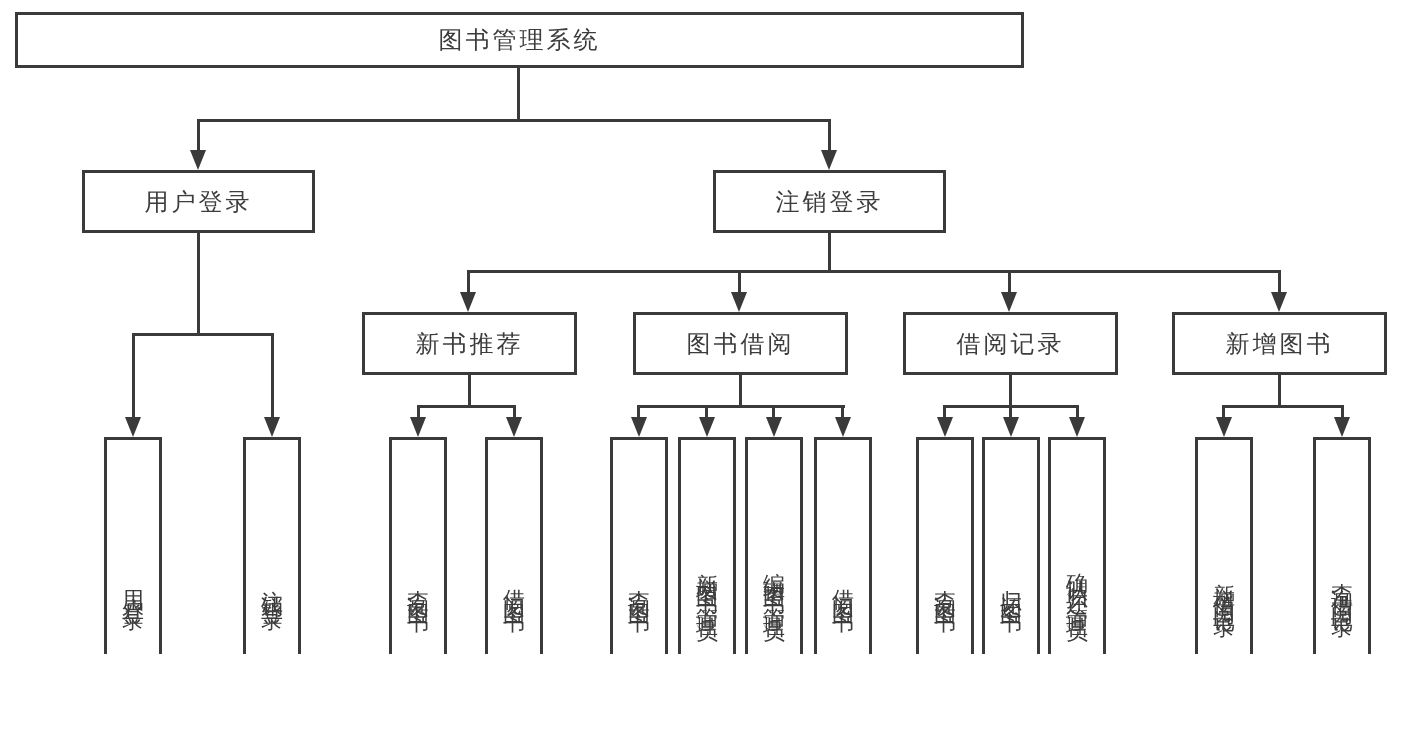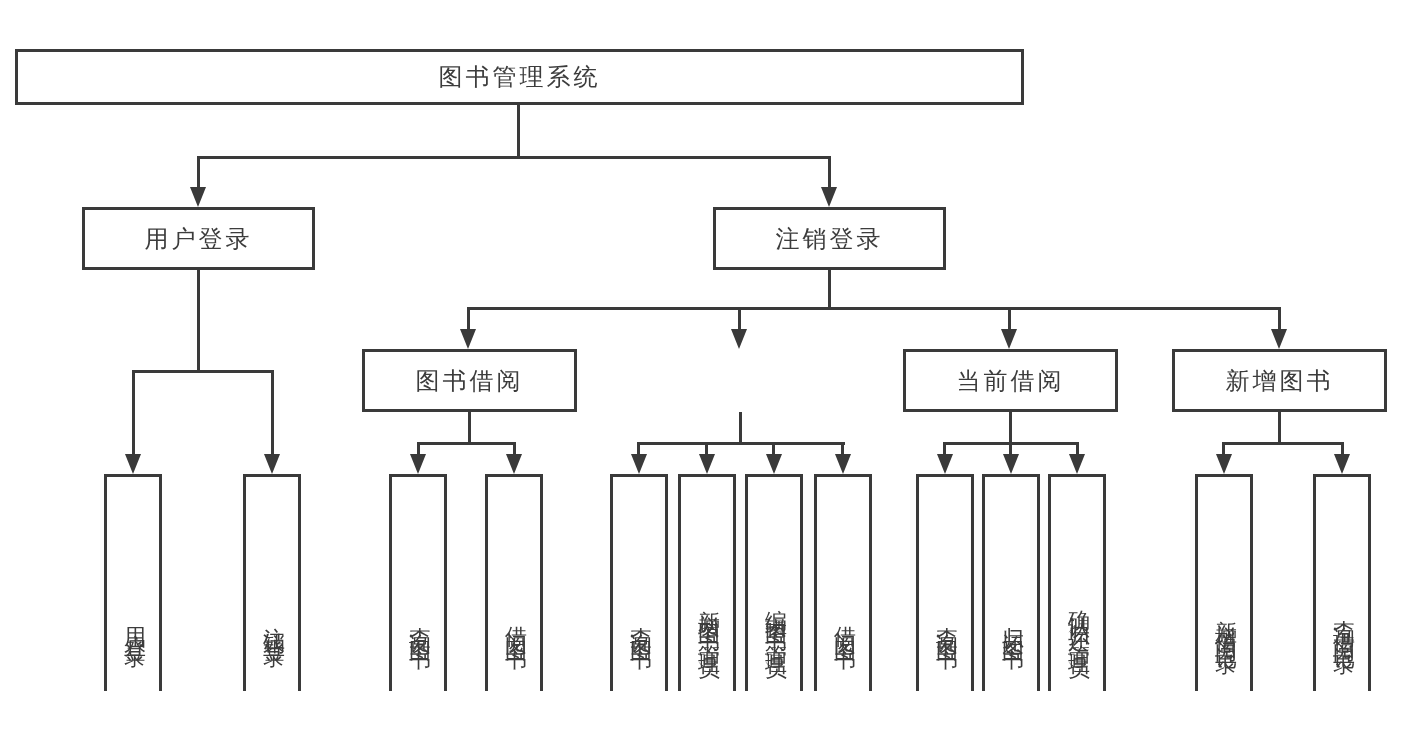--- a/index.html
+++ b/index.html
@@ -1,18 +1,18 @@
 <!DOCTYPE html>
 <html><head>
 <meta charset="utf-8">
 <style>
   html,body{margin:0;padding:0;background:#ffffff;}
   .canvas{
     position:relative;width:1405px;height:654px;background:#ffffff;
-    font-family:Liberation Mono, monospace;overflow:hidden;margin-top:37px;
+    font-family:Liberation Sans, sans-serif;overflow:hidden;
   }
   .node{
     position:absolute;box-sizing:border-box;background:#ffffff;
     border:3px solid #3a3a3a;color:#3c3c3c;
     display:flex;align-items:center;justify-content:center;
     text-align:center;
   }
   .node.h{font-size:24px;letter-spacing:3px;}
   .node.v{
     writing-mode:vertical-rl;text-orientation:mixed;
@@ -34,22 +34,23 @@
 </head>
 <body>
 
 <div class="canvas">
 
   <div class="node h" style="left:15px;top:12px;width:1009px;height:56px">图书管理系统</div>
 
   <div class="node h" style="left:82px;top:170px;width:233px;height:63px">用户登录</div>
   <div class="node h" style="left:713px;top:170px;width:233px;height:63px">注销登录</div>
 
-  <div class="node h" style="left:362px;top:312px;width:215px;height:63px">图书借阅</div>
-  <div class="node h" style="left:903px;top:312px;width:215px;height:63px">当前借阅</div>
+  <div class="node h" style="left:362px;top:312px;width:215px;height:63px">新书推荐</div>
+  <div class="node h" style="left:633px;top:312px;width:215px;height:63px">图书借阅</div>
+  <div class="node h" style="left:903px;top:312px;width:215px;height:63px">借阅记录</div>
   <div class="node h" style="left:1172px;top:312px;width:215px;height:63px">新增图书</div>
 
   <div class="node v" style="left:104px;top:437px;width:58px;height:298px">用户登录</div>
   <div class="node v" style="left:243px;top:437px;width:58px;height:298px">注销登录</div>
 
   <div class="node v" style="left:389px;top:437px;width:58px;height:298px">查询图书</div>
   <div class="node v" style="left:485px;top:437px;width:58px;height:298px">借阅图书</div>
 
   <div class="node v" style="left:610px;top:437px;width:58px;height:298px">查询图书</div>
   <div class="node v" style="left:678px;top:437px;width:58px;height:298px">新增图书（管理员）</div>

